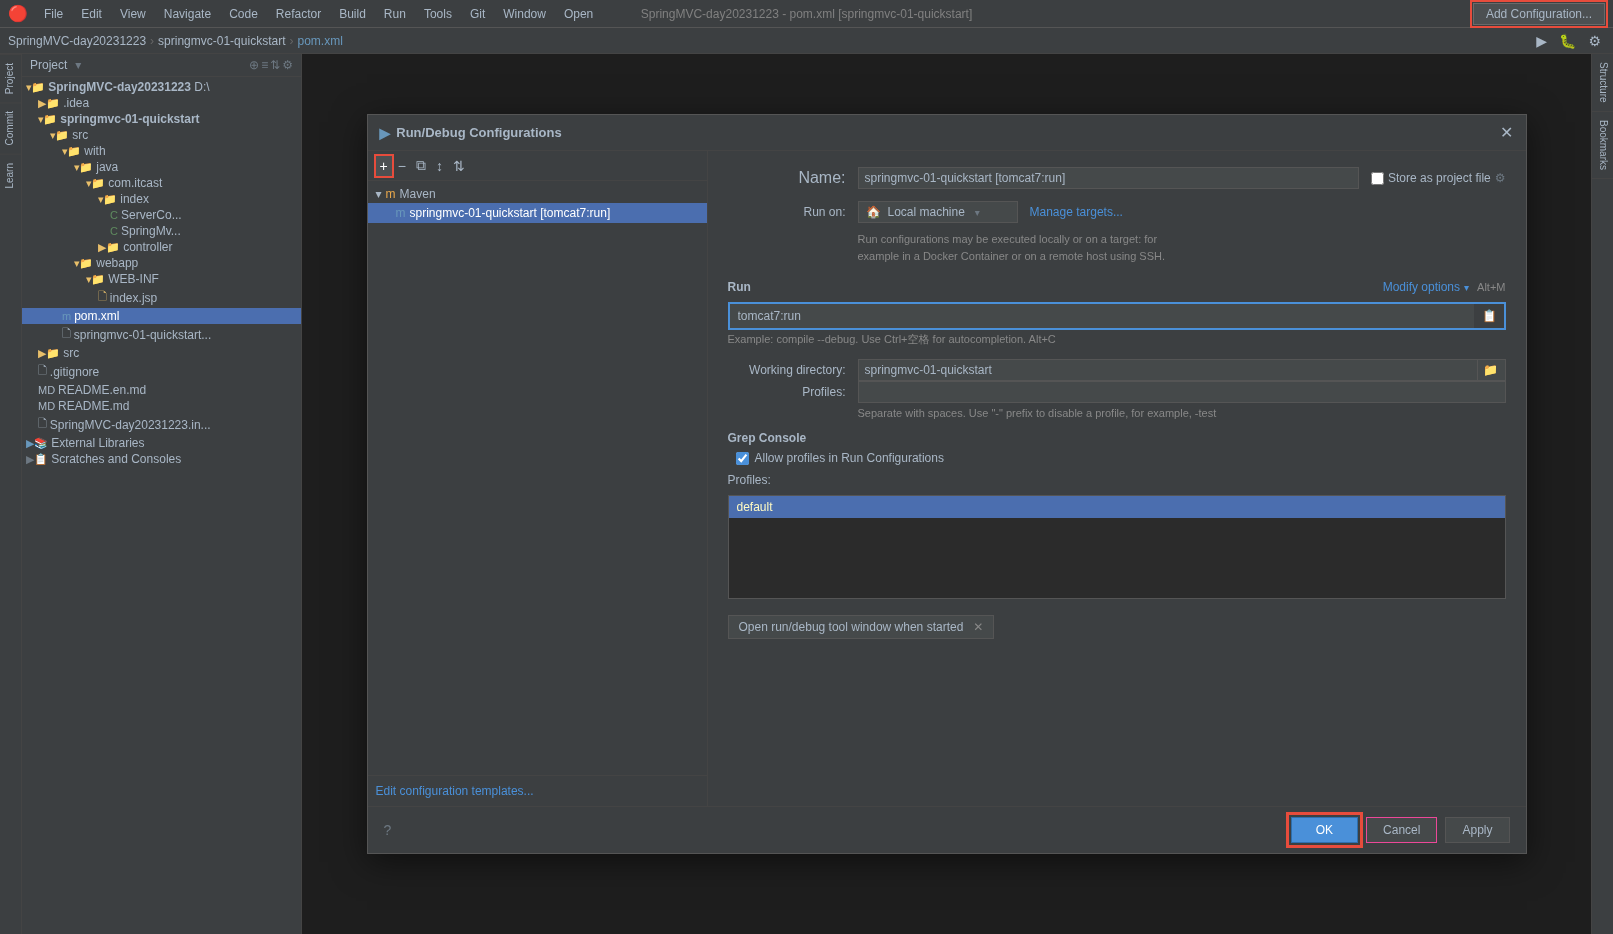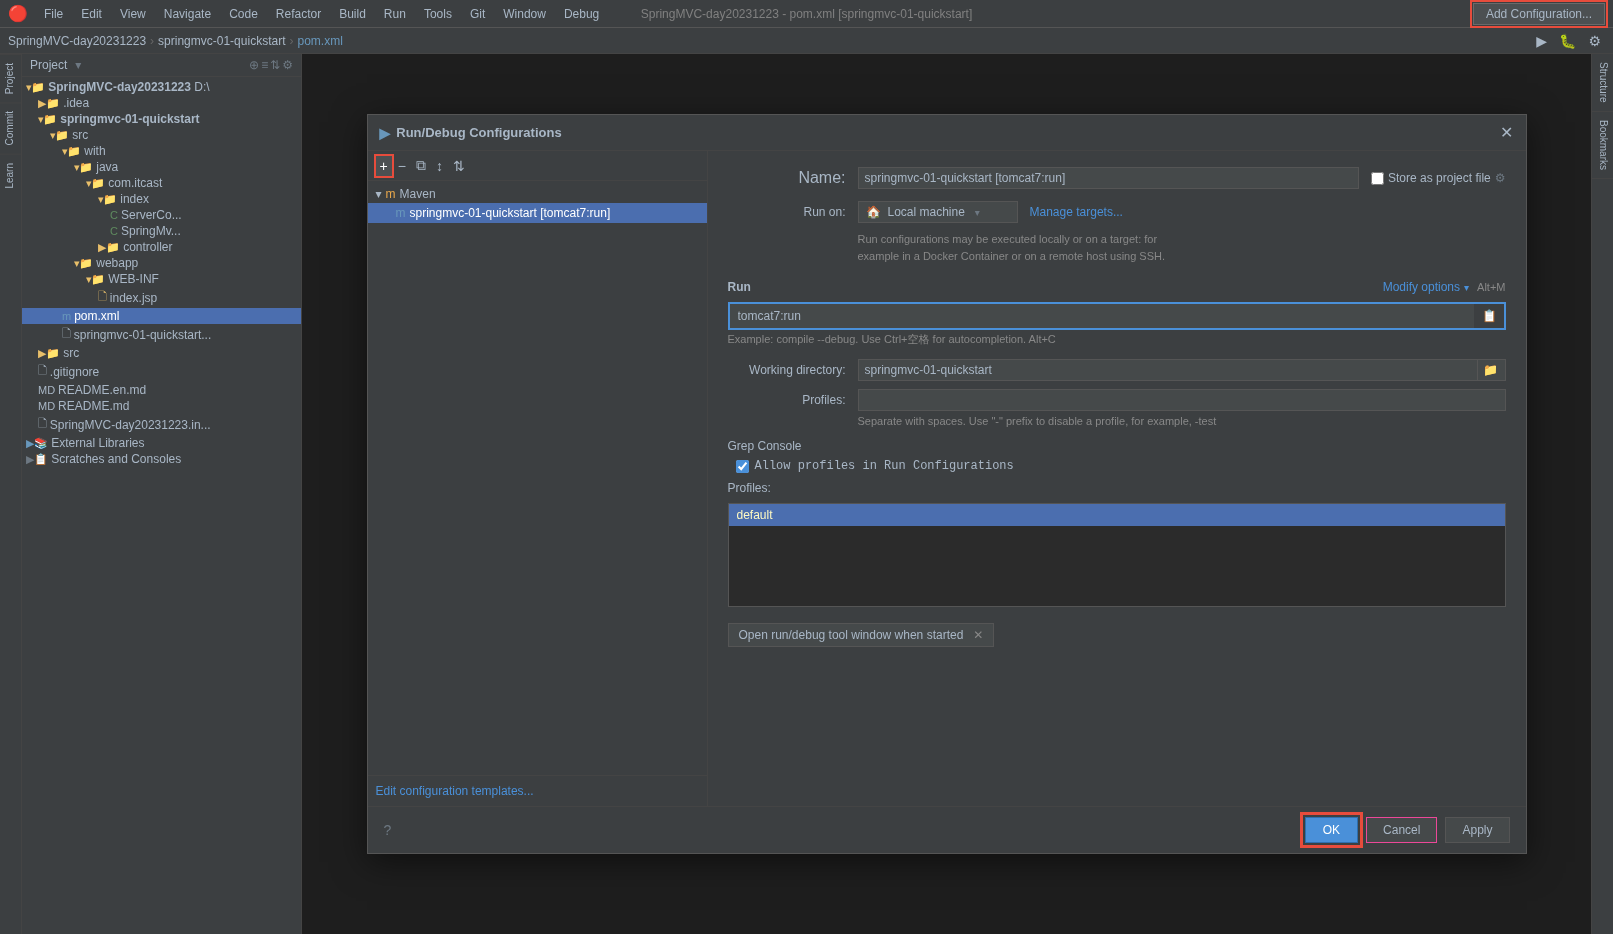--- a/index.html
+++ b/index.html
@@ -90,48 +90,48 @@
     .description-text { margin-left: 130px; color: #888; font-size: 11px; margin-bottom: 16px; line-height: 1.5; }
 
     .section-header { display: flex; align-items: center; justify-content: space-between; margin-bottom: 8px; margin-top: 4px; }
     .section-title { font-size: 12px; font-weight: bold; color: #a9b7c6; }
     .modify-options { color: #4a90d9; font-size: 12px; cursor: pointer; display: flex; align-items: center; gap: 3px; }
     .modify-options-hint { color: #888; font-size: 11px; margin-left: 4px; }
     .run-input { background: #45494a; border: 2px solid #4a90d9; color: #a9b7c6; padding: 5px 30px 5px 8px; font-size: 12px; width: 100%; outline: none; }
     .run-input-icon { position: absolute; right: 6px; top: 50%; transform: translateY(-50%); color: #6d7882; font-size: 12px; }
     .run-input-hint { color: #888; font-size: 11px; margin-bottom: 12px; }
 
-    .working-dir-row { display: flex; align-items: center; margin-bottom: 8px; }
+    .working-dir-row { display: flex; align-items: center; }
     .working-dir-label { width: 130px; color: #a9b7c6; font-size: 12px; text-align: right; padding-right: 12px; flex-shrink: 0; }
     .wd-wrapper { flex: 1; display: flex; align-items: center; position: relative; }
     .wd-wrapper input { flex: 1; background: #45494a; border: 1px solid #555; color: #a9b7c6; padding: 3px 6px; font-size: 12px; outline: none; }
     .wd-btn { background: #45494a; border: 1px solid #555; border-left: none; color: #6d7882; padding: 3px 6px; cursor: pointer; font-size: 12px; }
 
     .profiles-row { display: flex; align-items: center; margin-bottom: 4px; }
     .profiles-label { width: 130px; color: #a9b7c6; font-size: 12px; text-align: right; padding-right: 12px; flex-shrink: 0; }
     .profiles-input { flex: 1; background: #45494a; border: 1px solid #555; color: #a9b7c6; padding: 3px 6px; font-size: 12px; outline: none; }
     .profiles-hint { margin-left: 130px; color: #888; font-size: 11px; margin-bottom: 12px; }
 
     .grep-console-section { margin-top: 4px; }
-    .grep-console-title { color: #a9b7c6; font-size: 12px; margin-bottom: 6px; }
+    .grep-console-title { color: #a9b7c6; font-size: 12px; margin-bottom: 6px; font-weight: bold; }
     .checkbox-row { display: flex; align-items: center; gap: 6px; margin-bottom: 8px; margin-left: 8px; }
     .checkbox-row input[type="checkbox"] { width: 13px; height: 13px; accent-color: #4a90d9; }
-    .checkbox-label { color: #a9b7c6; font-size: 12px; font-family: Liberation Mono, monospace; }
+    .checkbox-label { color: #a9b7c6; font-size: 12px; }
     .profiles-list { background: #2b2b2b; border: 1px solid #555; min-height: 100px; }
     .profiles-list-item { padding: 4px 8px; font-size: 12px; color: #fef9c3; background: #4b6eaf; }
     .profiles-list-empty { height: 80px; }
 
     .open-tool-window { display: inline-flex; align-items: center; gap: 6px; background: #45494a; border: 1px solid #555; color: #a9b7c6; padding: 4px 10px; font-size: 12px; cursor: pointer; margin-top: 16px; }
     .open-tool-window .close-x { color: #888; cursor: pointer; margin-left: 4px; }
 
     
     .dialog-footer { padding: 10px 16px; border-top: 1px solid #444; display: flex; align-items: center; gap: 8px; background: #3c3f41; }
     .footer-help { color: #6d7882; font-size: 14px; background: none; border: none; cursor: pointer; }
     .footer-spacer { flex: 1; }
-    .btn-ok { background: #4a90d9; border: 1px solid #2d6fae; color: #fff; padding: 5px 17px; font-size: 12px; cursor: pointer; outline: 3px solid #e74c3c; outline-offset: 2px; }
+    .btn-ok { background: #4a90d9; border: 1px solid #2d6fae; color: #fff; padding: 5px 24px; font-size: 12px; cursor: pointer; outline: 3px solid #e74c3c; outline-offset: 2px; }
     .btn-cancel { background: #45494a; border: 1px solid #ec4899; color: #a9b7c6; padding: 5px 16px; font-size: 12px; cursor: pointer; }
     .btn-apply { background: #45494a; border: 1px solid #555; color: #a9b7c6; padding: 5px 16px; font-size: 12px; cursor: pointer; }
 
     .main-wrapper { display: flex; height: calc(934px - 54px); position: relative; }
 
     .left-tabs { width: 22px; background: #3c3f41; display: flex; flex-direction: column; border-right: 1px solid #444; }
     .left-tab { writing-mode: vertical-rl; transform: rotate(180deg); font-size: 10px; color: #a9b7c6; padding: 8px 4px; cursor: pointer; white-space: nowrap; border-bottom: 1px solid #444; }
 
     .right-tabs { width: 22px; background: #3c3f41; display: flex; flex-direction: column; border-left: 1px solid #444; }
     .right-tab { writing-mode: vertical-rl; transform: rotate(0deg); font-size: 10px; color: #a9b7c6; padding: 8px 4px; cursor: pointer; white-space: nowrap; border-bottom: 1px solid #444; }
@@ -148,21 +148,21 @@
     <span class="menu-item">Edit</span>
     <span class="menu-item">View</span>
     <span class="menu-item">Navigate</span>
     <span class="menu-item">Code</span>
     <span class="menu-item">Refactor</span>
     <span class="menu-item">Build</span>
     <span class="menu-item">Run</span>
     <span class="menu-item">Tools</span>
     <span class="menu-item">Git</span>
     <span class="menu-item">Window</span>
-    <span class="menu-item">Debug</span>
+    <span class="menu-item">Open</span>
   </div>
   <div class="title">SpringMVC-day20231223 - pom.xml [springmvc-01-quickstart]</div>
   <button class="add-config-btn">Add Configuration...</button>
 </div>
 
 <div class="breadcrumb-bar">
   <span class="bc-item">SpringMVC-day20231223</span>
   <span class="bc-sep">›</span>
   <span class="bc-item">springmvc-01-quickstart</span>
   <span class="bc-sep">›</span>

